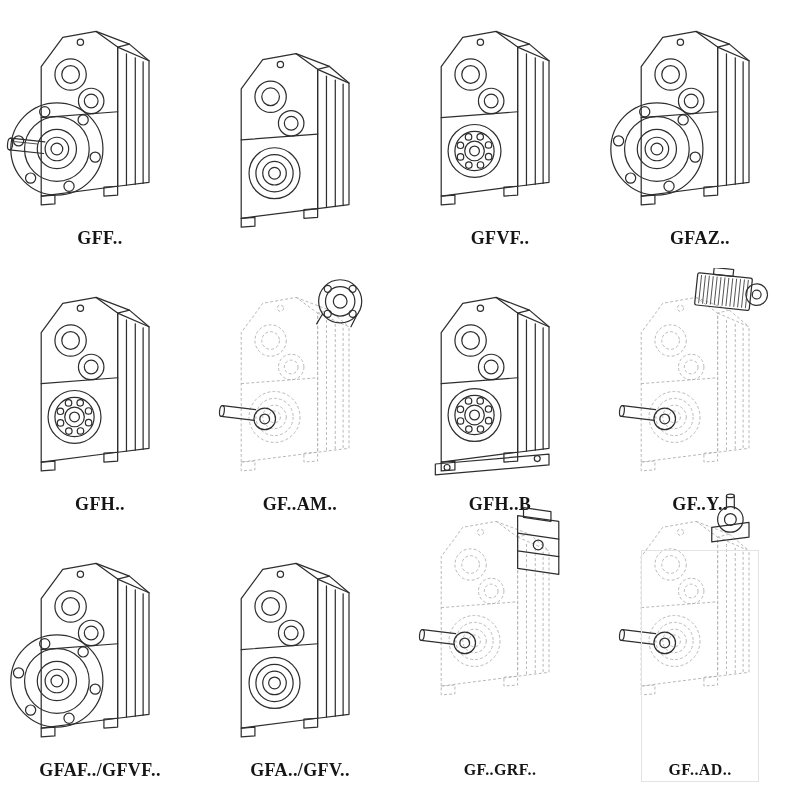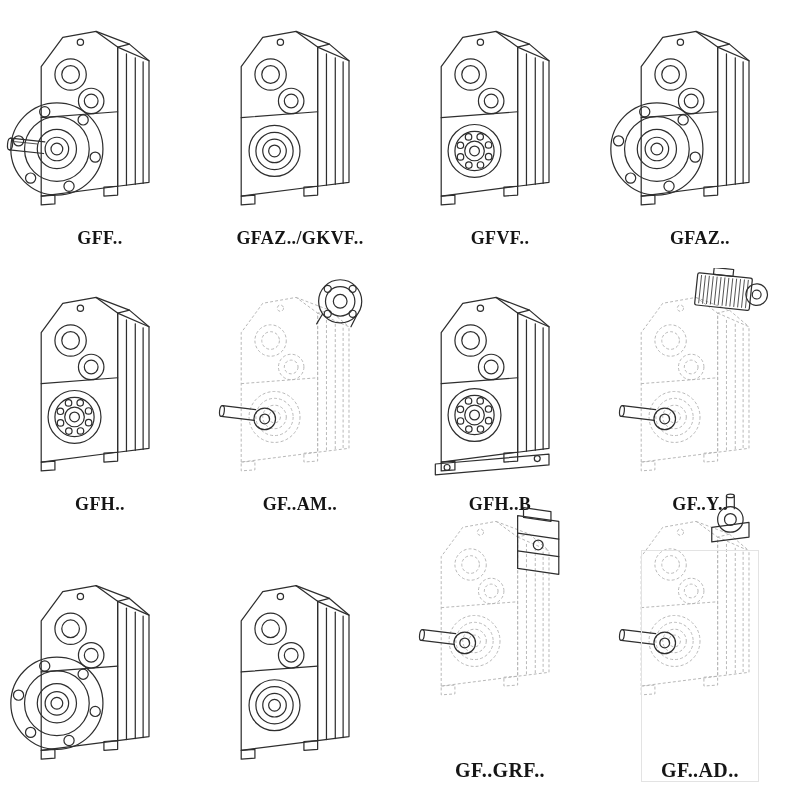--- a/index.html
+++ b/index.html
@@ -18,21 +18,21 @@
     box-sizing:border-box;
   }
   .cell.boxed{outline:1px solid #e3e3e3;outline-offset:-2px;}
   .art{width:196px;height:230px;}
   .art svg{width:100%;height:100%;display:block;}
   .label{
     height:32px;line-height:26px;text-align:center;
     font-weight:700;font-size:18px;letter-spacing:.4px;color:#151515;
     white-space:nowrap;
   }
-  .label.label-lg{font-size:20px;margin-top:42px;}
+  .label.label-lg{font-size:16px;margin-top:42px;}
   
   .s {fill:none;stroke:#2e2e2e;stroke-width:1.25;stroke-linecap:round;stroke-linejoin:round;}
   .s2{fill:none;stroke:#2e2e2e;stroke-width:.8;}
   .ph{fill:none;stroke:#b6b6b6;stroke-width:1;stroke-dasharray:3 2.2;stroke-linejoin:round;}
 </style>
 </head>
 <body>
 
 <div class="grid">
 
@@ -93,21 +93,20 @@
   <circle class="s" cx="70" cy="74" r="16"></circle>
           <circle class="s" cx="70" cy="74" r="9"></circle>
   <circle class="s" cx="91" cy="101" r="13"></circle>
           <circle class="s" cx="91" cy="101" r="7"></circle>
           <circle class="s" cx="74" cy="152" r="26"></circle>
           <circle class="s" cx="74" cy="152" r="19"></circle>
           <circle class="s" cx="74" cy="152" r="12"></circle>
           <circle class="s" cx="74" cy="152" r="6"></circle>
         </svg>
       </div>
-    <figcaption class="label">GFAZ../GKVF..</figcaption>
   </figure>
 
   <figure class="cell">
     <div class="art">
         <svg viewBox="0 0 200 228" xmlns="http://www.w3.org/2000/svg">
   <polygon class="s" points="40,198 40,66 62,36 96,30 118,46 118,188"></polygon>
   <polygon class="s" points="118,46 150,60 150,184 118,188"></polygon>
   <polyline class="s" points="96,30 130,43 150,60"></polyline>
   <line class="s" x1="130" y1="43" x2="118" y2="46"></line>
   <circle class="s" cx="80" cy="41" r="3.2"></circle>
@@ -365,20 +364,21 @@
           <circle class="s" cx="68.4" cy="188.0" r="5.2"></circle>
           <circle class="s" cx="29.2" cy="179.7" r="5.2"></circle>
           <circle class="s" cx="16.9" cy="141.7" r="5.2"></circle>
           <circle class="s" cx="43.6" cy="112.0" r="5.2"></circle>
           <circle class="s" cx="82.8" cy="120.3" r="5.2"></circle>
           <circle class="s" cx="56" cy="150" r="20"></circle>
           <circle class="s" cx="56" cy="150" r="12"></circle>
           <circle class="s" cx="56" cy="150" r="6"></circle>
         </svg>
       </div>
+    <figcaption class="label">GFAF../GFVF..</figcaption>
   </figure>
 
   <figure class="cell">
     <div class="art">
         <svg viewBox="0 0 200 228" xmlns="http://www.w3.org/2000/svg">
   <polygon class="s" points="40,198 40,66 62,36 96,30 118,46 118,188"></polygon>
   <polygon class="s" points="118,46 150,60 150,184 118,188"></polygon>
   <polyline class="s" points="96,30 130,43 150,60"></polyline>
   <line class="s" x1="130" y1="43" x2="118" y2="46"></line>
   <circle class="s" cx="80" cy="41" r="3.2"></circle>
@@ -391,20 +391,21 @@
   <circle class="s" cx="70" cy="74" r="16"></circle>
           <circle class="s" cx="70" cy="74" r="9"></circle>
   <circle class="s" cx="91" cy="101" r="13"></circle>
           <circle class="s" cx="91" cy="101" r="7"></circle>
           <circle class="s" cx="74" cy="152" r="26"></circle>
           <circle class="s" cx="74" cy="152" r="19"></circle>
           <circle class="s" cx="74" cy="152" r="12"></circle>
           <circle class="s" cx="74" cy="152" r="6"></circle>
         </svg>
       </div>
+    <figcaption class="label">GFA../GFV..</figcaption>
   </figure>
 
   <figure class="cell">
     <div class="art">
         <svg viewBox="0 0 200 228" xmlns="http://www.w3.org/2000/svg">
   <polygon class="ph" points="40,198 40,66 62,36 96,30 118,46 118,188"></polygon>
   <polygon class="ph" points="118,46 150,60 150,184 118,188"></polygon>
   <polyline class="ph" points="96,30 130,43 150,60"></polyline>
   <line class="ph" x1="130" y1="43" x2="118" y2="46"></line>
   <circle class="ph" cx="80" cy="41" r="3.2"></circle>

